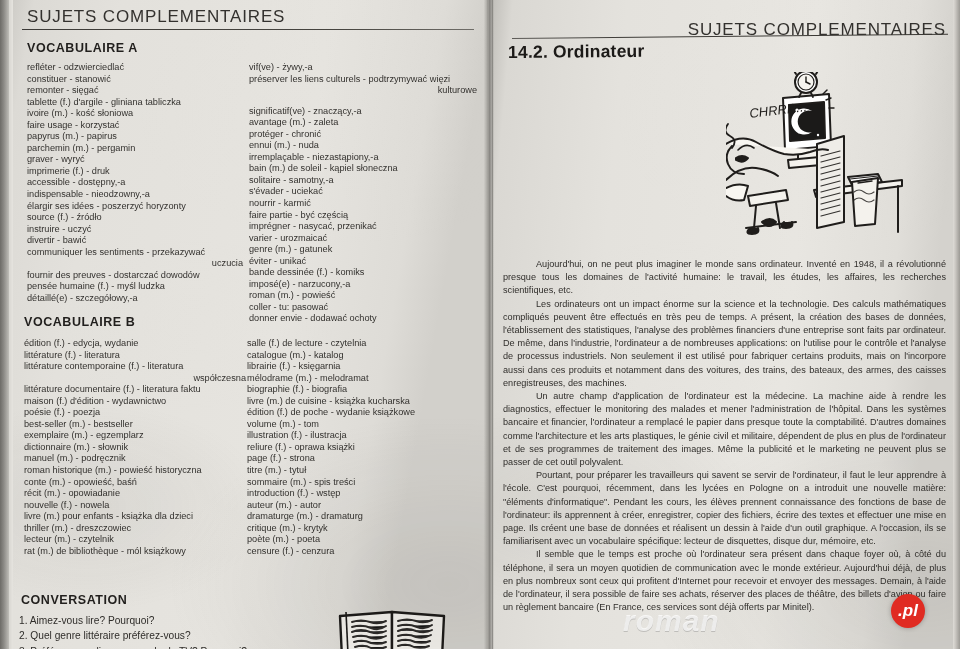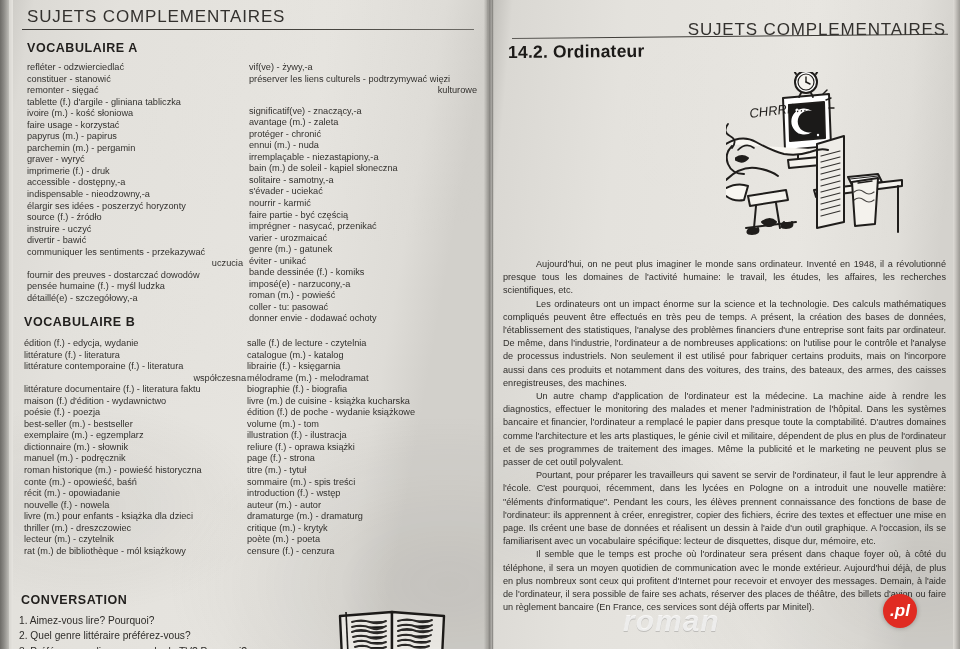--- a/index.html
+++ b/index.html
@@ -82,21 +82,21 @@
 
   .body-text{position:absolute;left:503px;top:246px;width:443px;
      font-size:9.15px;line-height:13.2px;text-align:justify;color:#302e2b;margin-top:12px;}
   .body-text p{margin:0;text-indent:33px;}
 
   
   .watermark{position:absolute;left:623px;top:592px;width:337px;height:52px;pointer-events:none;}
   .wm-text{position:absolute;left:0;top:12px;font-size:30px;font-weight:bold;font-style:italic;
      letter-spacing:1px;color:rgba(255,255,255,.72);
      text-shadow:0 1px 0 rgba(120,120,120,.35);}
-  .wm-badge{position:absolute;left:260px;top:2px;width:34px;height:34px;border-radius:50%;
+  .wm-badge{position:absolute;left:268px;top:2px;width:34px;height:34px;border-radius:50%;
      background:#e02b22;color:#fff;font-size:17px;font-weight:bold;font-style:italic;
      display:flex;align-items:center;justify-content:center;
      box-shadow:0 0 5px rgba(0,0,0,.28);}
 </style>
 </head>
 <body>
 
 <div class="spread">
 
   <div class="page page-left">

